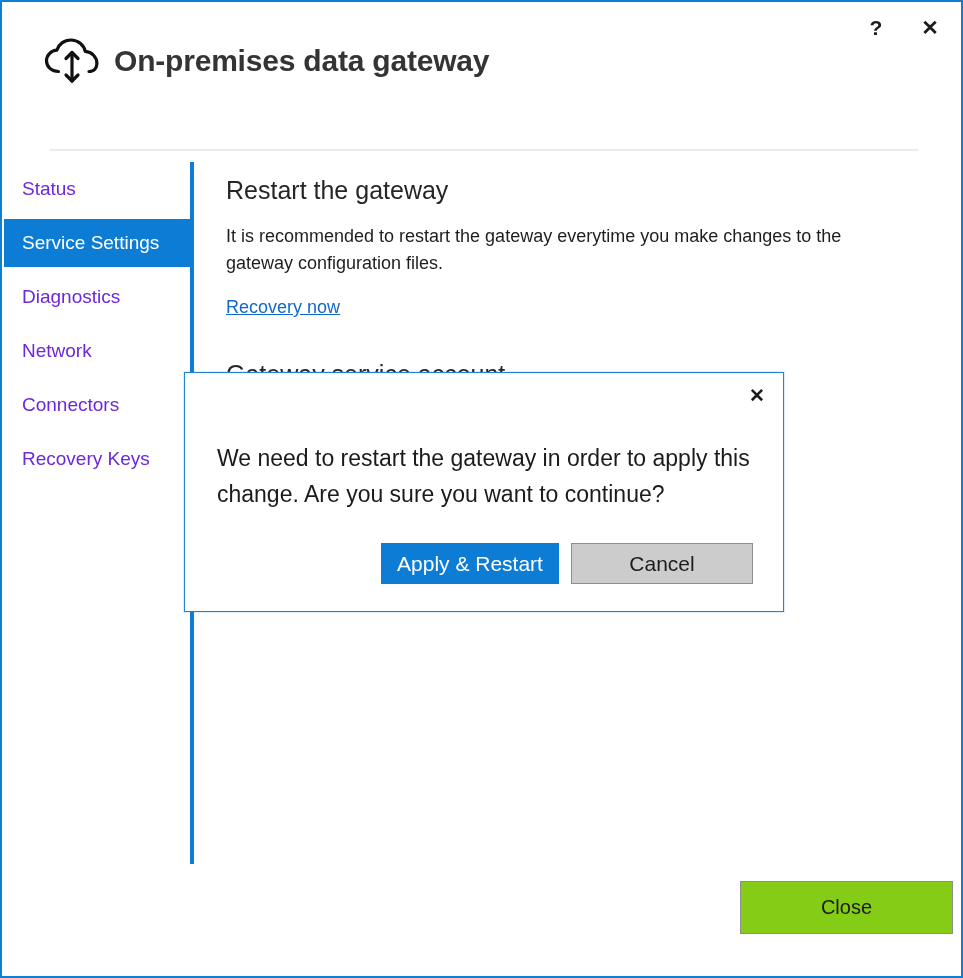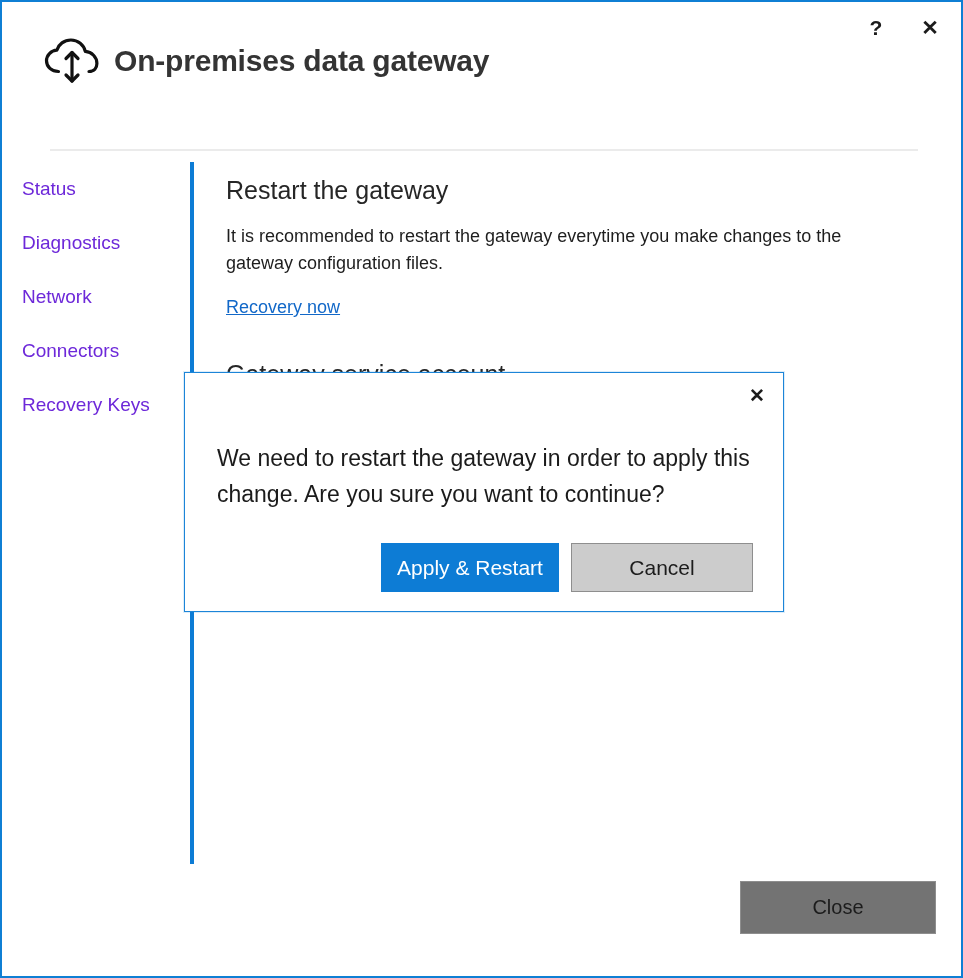--- a/index.html
+++ b/index.html
@@ -143,23 +143,23 @@
     line-height: 1.5;
     margin: 16px 0 0 0;
     max-width: 672px;
   }
 
   
   #close-button {
     position: absolute;
     left: 738px;
     top: 879px;
-    width: 196px;
+    width: 213px;
     height: 53px;
-    background: #737373;
+    background: #84cc16;
     border: 1px solid #8e8e8e;
     font-family: "Liberation Sans", sans-serif;
     font-size: 20px;
     color: #1c1c1c;
     cursor: pointer;
   }
 
   
   #modal-dialog {
     position: absolute;
@@ -201,21 +201,21 @@
   #modal-actions {
     position: absolute;
     left: 32px;
     right: 30px;
     top: 170px;
     display: flex;
     justify-content: flex-end;
     gap: 12px;
   }
   .modal-btn {
-    height: 49px;
+    height: 41px;
     font-family: "Liberation Sans", sans-serif;
     font-size: 21px;
     cursor: pointer;
     box-sizing: border-box;
   }
   #apply-restart-button {
     width: 178px;
     background: #0d7cd5;
     border: 1px solid #0d7cd5;
     color: #ffffff;
@@ -246,20 +246,23 @@
     </svg>
     <div id="app-title">On-premises data gateway</div>
   </div>
 
   <div id="header-divider"></div>
 
   <div id="sidebar">
     <div class="nav-item">
       <span>Status</span>
     </div>
+    <div class="nav-item selected">
+      <span>Service Settings</span>
+    </div>
     <div class="nav-item">
       <span>Diagnostics</span>
     </div>
     <div class="nav-item">
       <span>Network</span>
     </div>
     <div class="nav-item">
       <span>Connectors</span>
     </div>
     <div class="nav-item">

